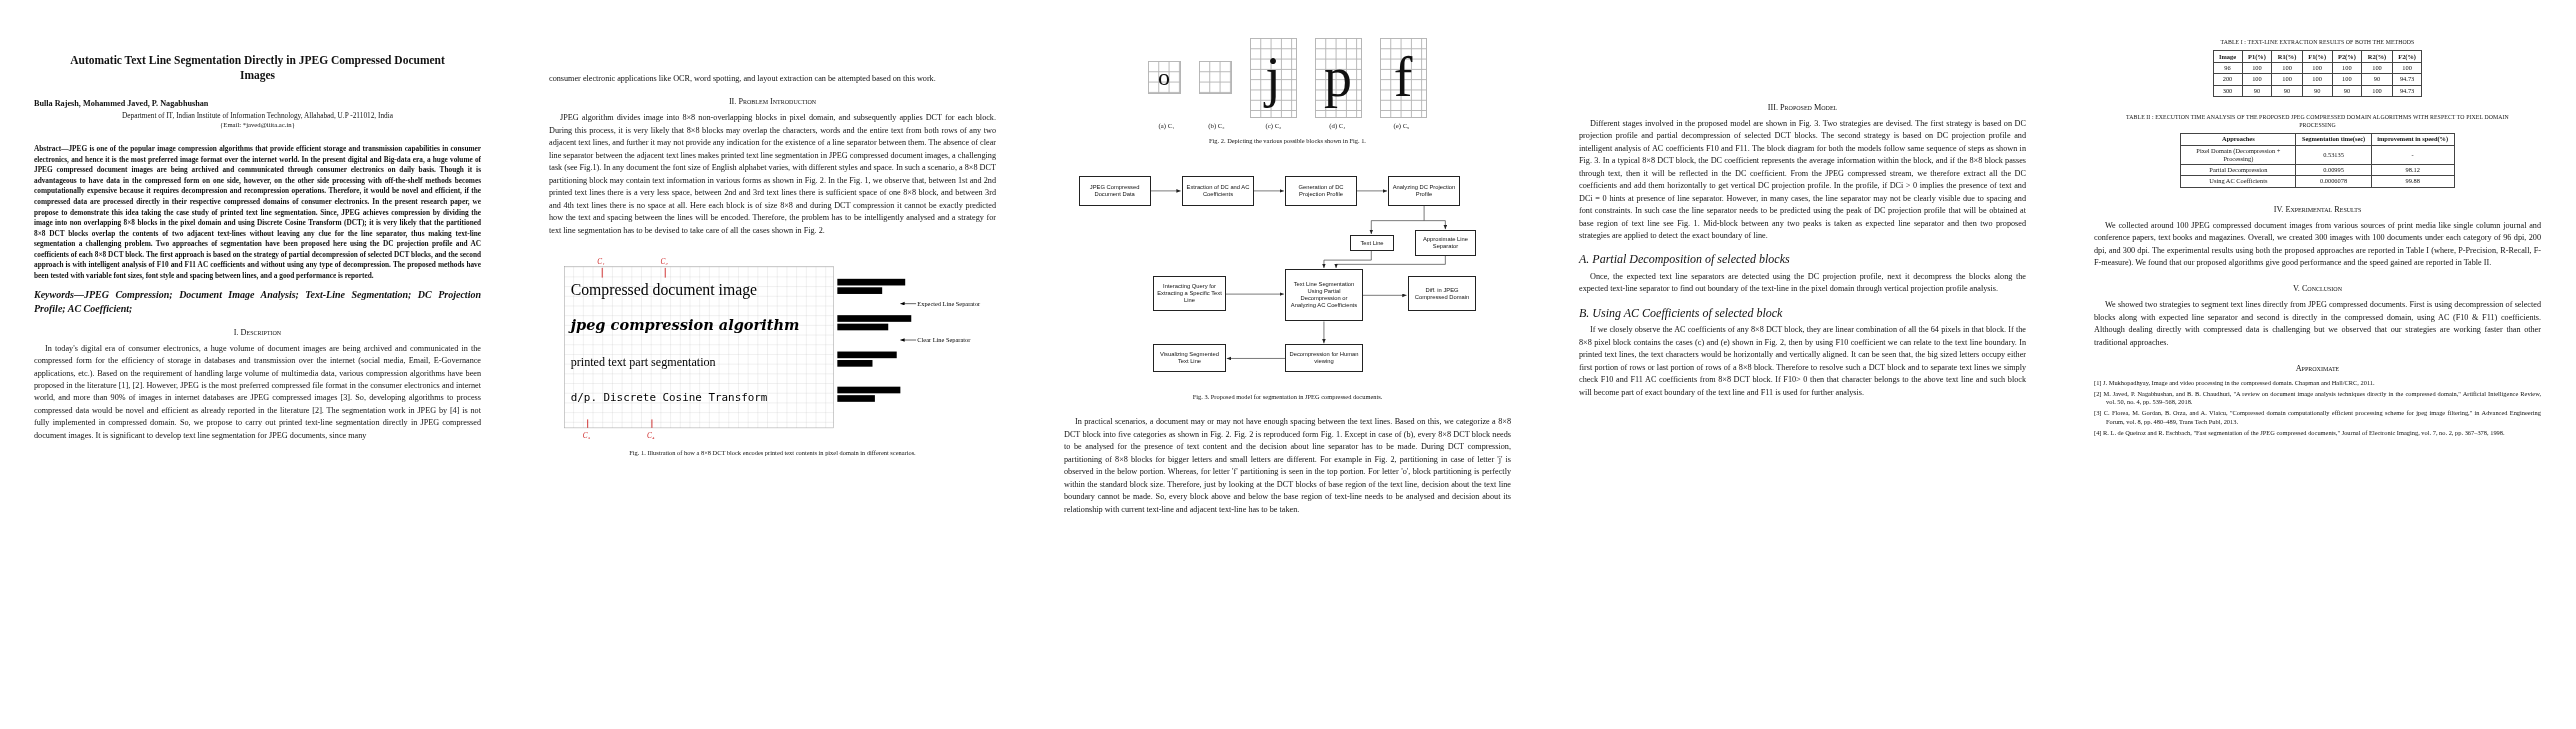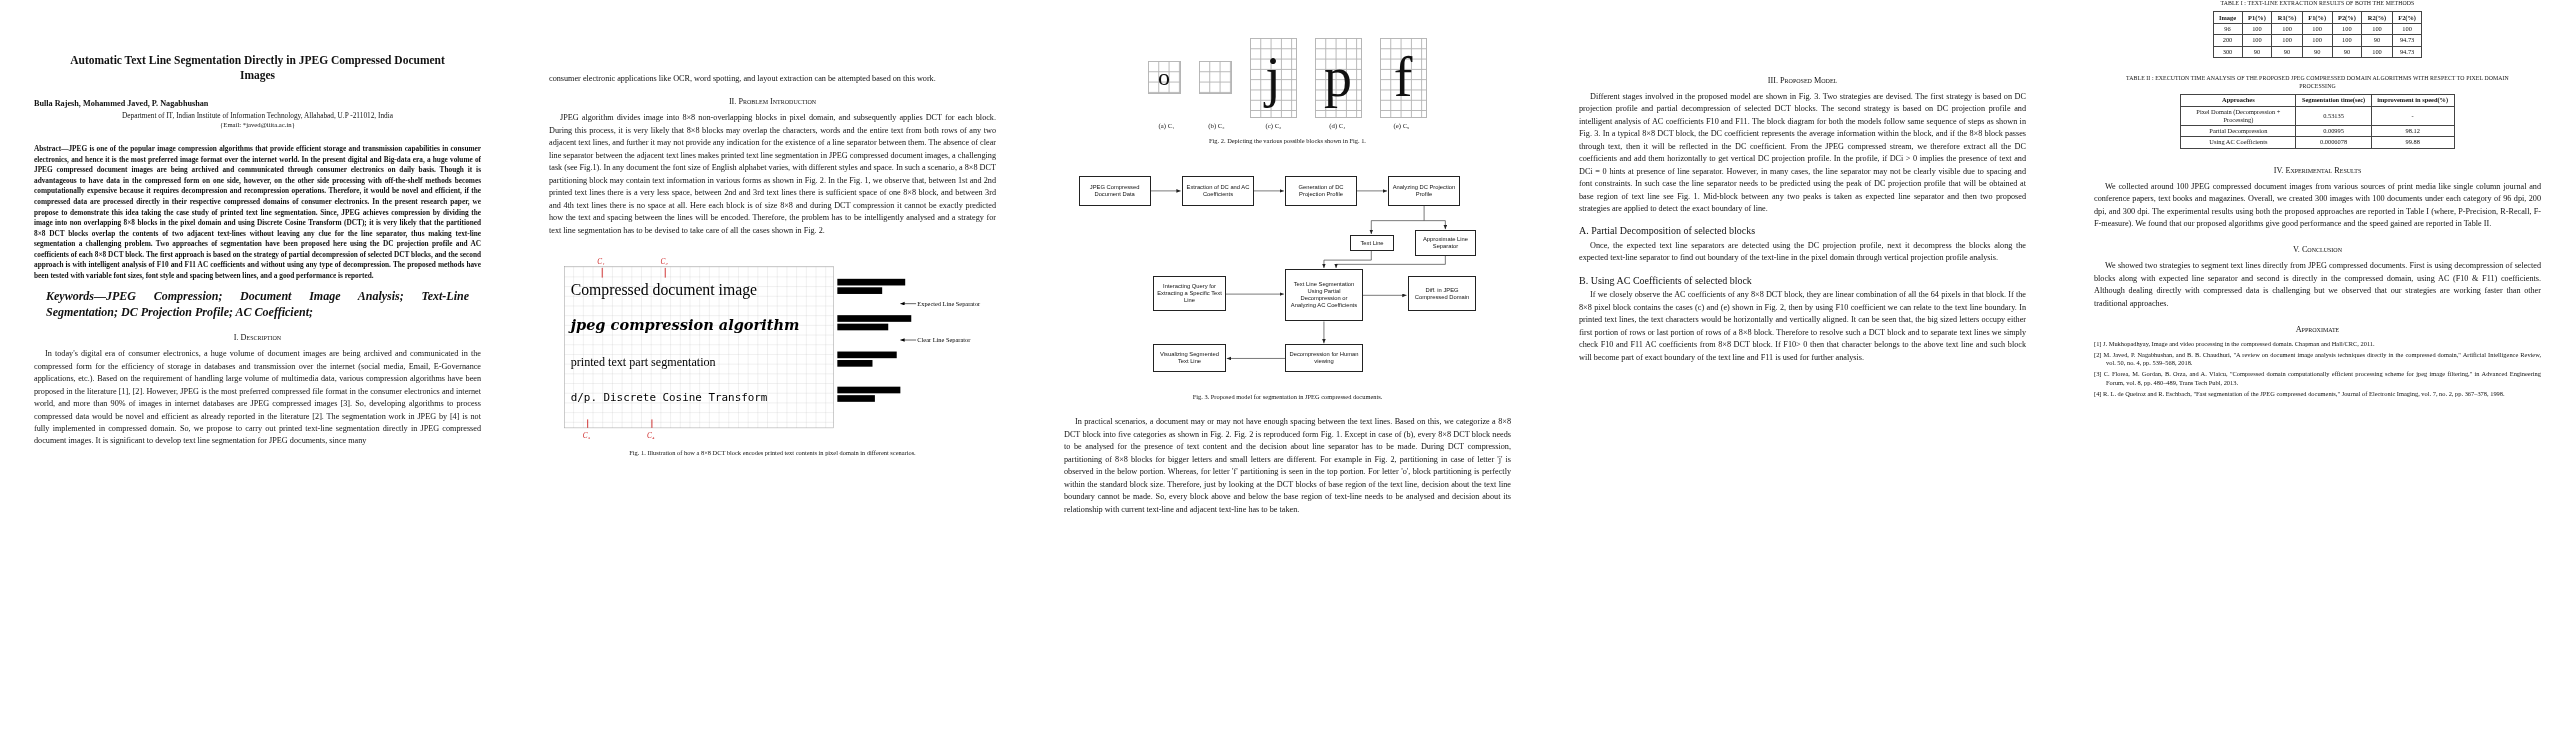--- a/index.html
+++ b/index.html
@@ -1,29 +1,29 @@
 <!DOCTYPE html>
 <html style="font-size:9.7px"><head>
 <meta charset="utf-8">
 <style>
   html,body{margin:0;padding:0;background:#fff;}
   body{width:2576px;height:729px;overflow:hidden;color:#111;}
   .sheet{display:flex;width:2576px;height:717px;}
   .page{width:515px;height:729px;box-sizing:border-box;padding:0 34px;background:#fff;
         font-family:"Liberation Serif",serif;position:relative;}
-  .pt1{padding-top:53px}.pt2{padding-top:73px}.pt3{padding-top:34px}.pt4{padding-top:64px}.pt5{}
+  .pt1{padding-top:53px}.pt2{padding-top:73px}.pt3{padding-top:34px}.pt4{padding-top:91px}.pt5{padding-top:39px}
 
   .title{font-size:11.5px;font-weight:bold;text-align:center;margin:0 auto;width:401px;line-height:1.3;}
   .authors{font-size:8.2px;font-weight:bold;text-align:left;margin-top:16px;}
   .affil{font-size:7.3px;text-align:center;margin-top:3px;}
   .email{font-size:6.7px;text-align:center;margin-top:1.2px;}
   .abstract{font-size:7.3px;font-weight:bold;line-height:1.45;text-align:justify;margin:16px 0 0;}
-  .keywords{font-size:12px;font-weight:bold;font-style:italic;line-height:1.4;text-align:justify;margin:6px 12px 0;}
+  .keywords{font-size:10px;font-weight:bold;font-style:italic;line-height:1.4;text-align:justify;margin:6px 0 0;}
   .sec{font-size:8.2px;font-variant:small-caps;font-weight:normal;text-align:center;margin:12px 0 6px;}
-  .sub{font-size:10px;font-weight:normal;margin:9.7px 0 3.6px;}
+  .sub{font-size:12px;font-style:italic;font-weight:normal;margin:9.7px 0 3.6px;}
   .body{font-size:8.2px;line-height:1.52;text-align:justify;margin:0;}
   .ind{text-indent:11px;}
   .cap{font-size:6.4px;text-align:center;margin:7.3px auto 0;width:92%;line-height:1.3;}
 
   
   .fig1wrap{margin-top:19.4px;text-align:center;}
   .f1l1{font:26px "Liberation Serif",serif;}
   .f1l2{font:italic bold 24px "DejaVu Serif",serif;}
   .f1l3{font:20px "Liberation Serif",serif;}
   .f1l4{font:18px "DejaVu Sans Mono",monospace;}

